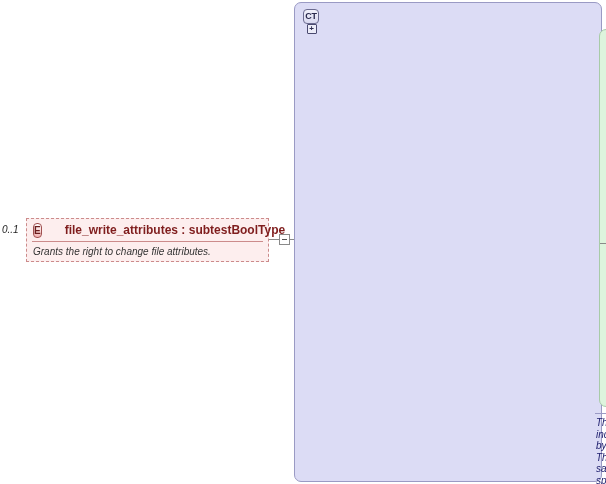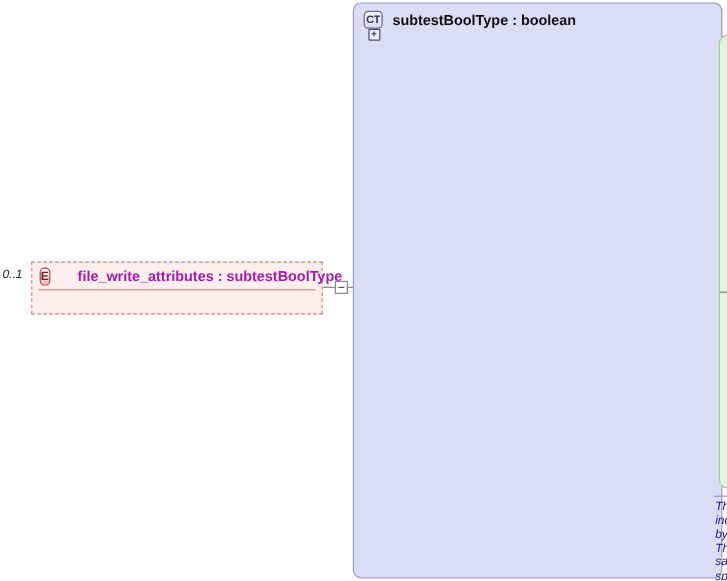--- a/index.html
+++ b/index.html
@@ -77,21 +77,21 @@
   #element-card .card-head {
     height: 22px;
     display: flex;
     align-items: center;
     padding-left: 6px;
     box-sizing: border-box;
   }
   #element-card .card-title {
     font-size: 12px;
     font-weight: bold;
-    color: #a21caf;
+    color: #7f1d1d;
     margin-left: 7px;
     white-space: nowrap;
     padding-left: 16px;
   }
   #element-card .card-sep {
     height: 1px;
     background: #cc8b8b;
     margin: 0 5px;
   }
   #element-card .card-doc {
@@ -218,32 +218,32 @@
 <body>
 
 <div id="occurs-label">0..1</div>
 
 <div id="element-card">
   <div class="card-head">
     <span class="badge e-badge">E</span>
     <span class="card-title">file_write_attributes : subtestBoolType</span>
   </div>
   <div class="card-sep"></div>
+  <div class="card-doc">Grants the right to change file attributes.</div>
 </div>
 
 <div id="conn-elem-line"></div>
 <div id="expand-toggle"></div>
 <div id="conn-toggle-line"></div>
 
 <div id="ct-panel">
   <div id="ct-header">
     <span class="badge ct-badge">
       <span>CT</span><span class="plusbox">+</span>
     </span>
-    <span id="ct-title">subtestBoolType : boolean</span>
   </div>
 
   <div id="ag-panel">
 
     <div class="conn" style="left:0px; top:213px; width:13px; height:1px;"></div>
 
   </div>
 
   <div id="doc-sep"></div>
   <div id="doc-text">The subtestBoolType type is extended by the child elements of an individual test.  This type provides uniformity to each child element by including the attributes found in the subtestAttributes group.  This attribute is included by other subtest types and makes the same list of attributes available to all children of a test.  This specific type describes simple boolean data.</div>

